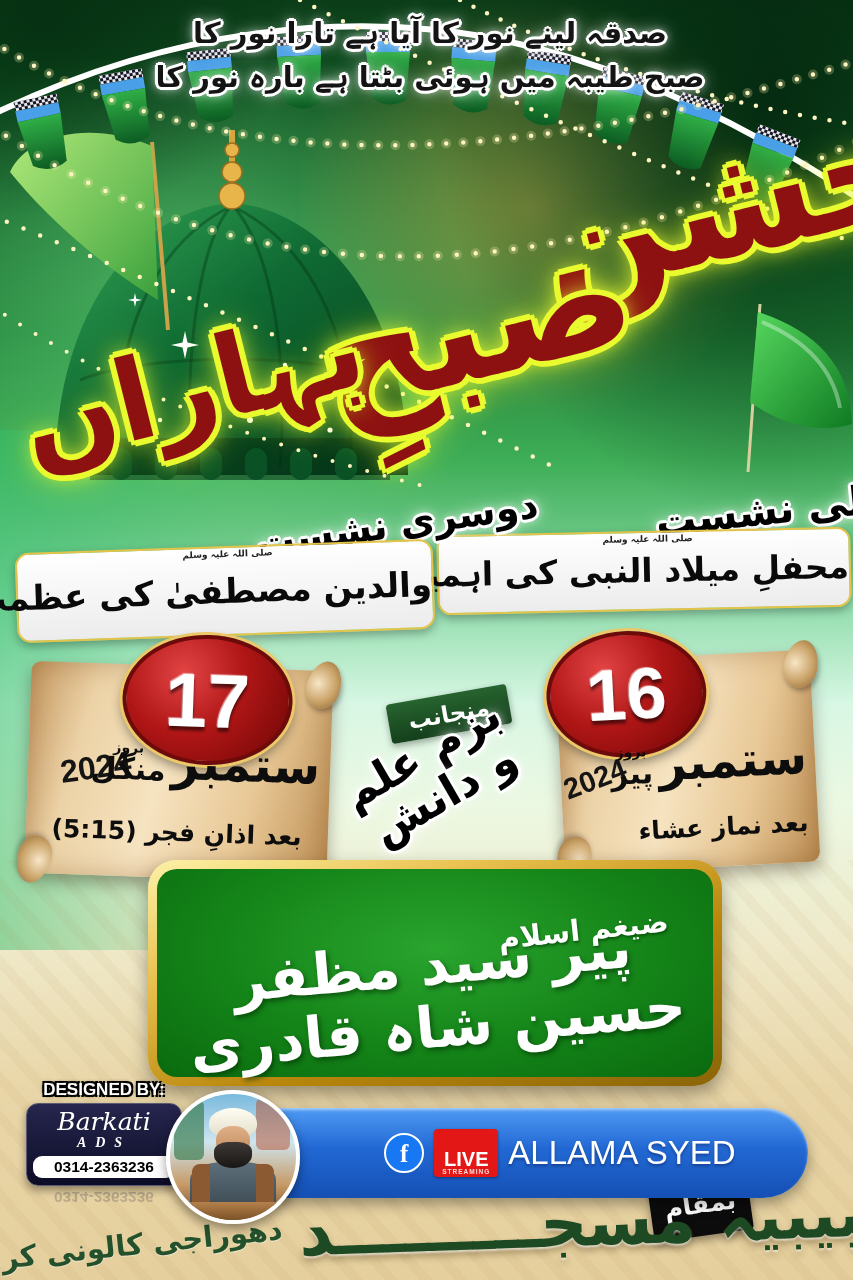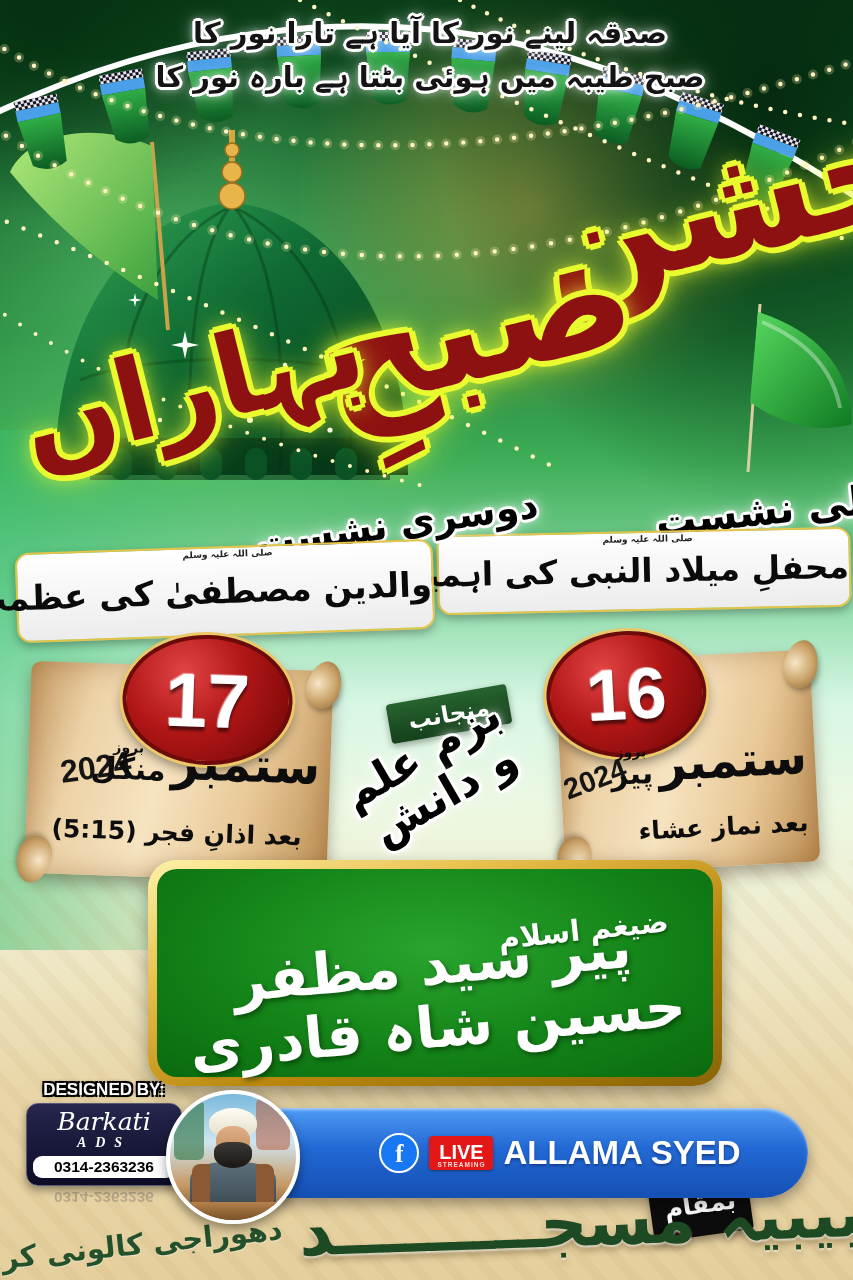--- a/index.html
+++ b/index.html
@@ -140,26 +140,26 @@
   
   .live-bar{position:absolute;left:208px;top:1108px;width:600px;height:90px;z-index:3;border-radius:46px;
     background:linear-gradient(180deg,#4f9bf4 0%,#2268d4 45%,#1450b4 100%);
     box-shadow:0 6px 14px rgba(0,0,0,.35),inset 0 2px 3px rgba(255,255,255,.5);}
   .bar-content{position:absolute;left:118px;right:14px;top:0;bottom:0;display:flex;flex-direction:column;
     align-items:center;justify-content:center;gap:1px;}
   .bar-line1{display:flex;align-items:center;gap:10px;}
   .fb-circle{width:36px;height:36px;border-radius:50%;background:#1877f2;border:2px solid #fff;
     display:flex;align-items:center;justify-content:center;color:#fff;font-weight:bold;font-size:25px;
     font-family:"Liberation Serif",serif;line-height:1;}
-  .live-badge{background:#e41717;border-radius:4px;padding:6px 8px 1px;display:flex;flex-direction:column;
+  .live-badge{background:#e41717;border-radius:4px;padding:20px 8px 1px;display:flex;flex-direction:column;
     align-items:center;line-height:1;box-shadow:0 1px 3px rgba(0,0,0,.4);}
   .live-word{font-family:"Liberation Sans",sans-serif;font-weight:bold;font-size:20px;color:#fff;}
   .streaming-word{font-family:"Liberation Sans",sans-serif;font-weight:bold;font-size:6.5px;color:#ffd9d9;
     letter-spacing:1px;}
-  .bar-name1{font-family:"Liberation Sans",sans-serif;font-weight:bold;font-size:33px;color:#fff;
+  .bar-name1{font-family:"Liberation Sans",sans-serif;font-weight:normal;font-size:33px;color:#fff;
     text-shadow:0 2px 3px rgba(0,0,40,.35);}
   .bar-name2{font-family:"Liberation Sans",sans-serif;font-weight:bold;font-size:37px;color:#fff;
     letter-spacing:.5px;text-shadow:0 2px 3px rgba(0,0,40,.35);}
 
   
   .photo{position:absolute;left:166px;top:1090px;width:126px;height:126px;z-index:4;border-radius:50%;
     border:4px solid #fff;box-shadow:0 5px 11px rgba(0,0,0,.4);overflow:hidden;
     background:linear-gradient(180deg,#79b9dd 0%,#cfe5ef 38%,#c79a66 72%,#6b4a2a 100%);}
   .ph-blob1{position:absolute;left:4px;top:6px;width:30px;height:60px;background:#3f7f52;opacity:.7;border-radius:6px;}
   .ph-blob2{position:absolute;right:6px;top:4px;width:34px;height:52px;background:#b65a3a;opacity:.55;border-radius:6px;}

